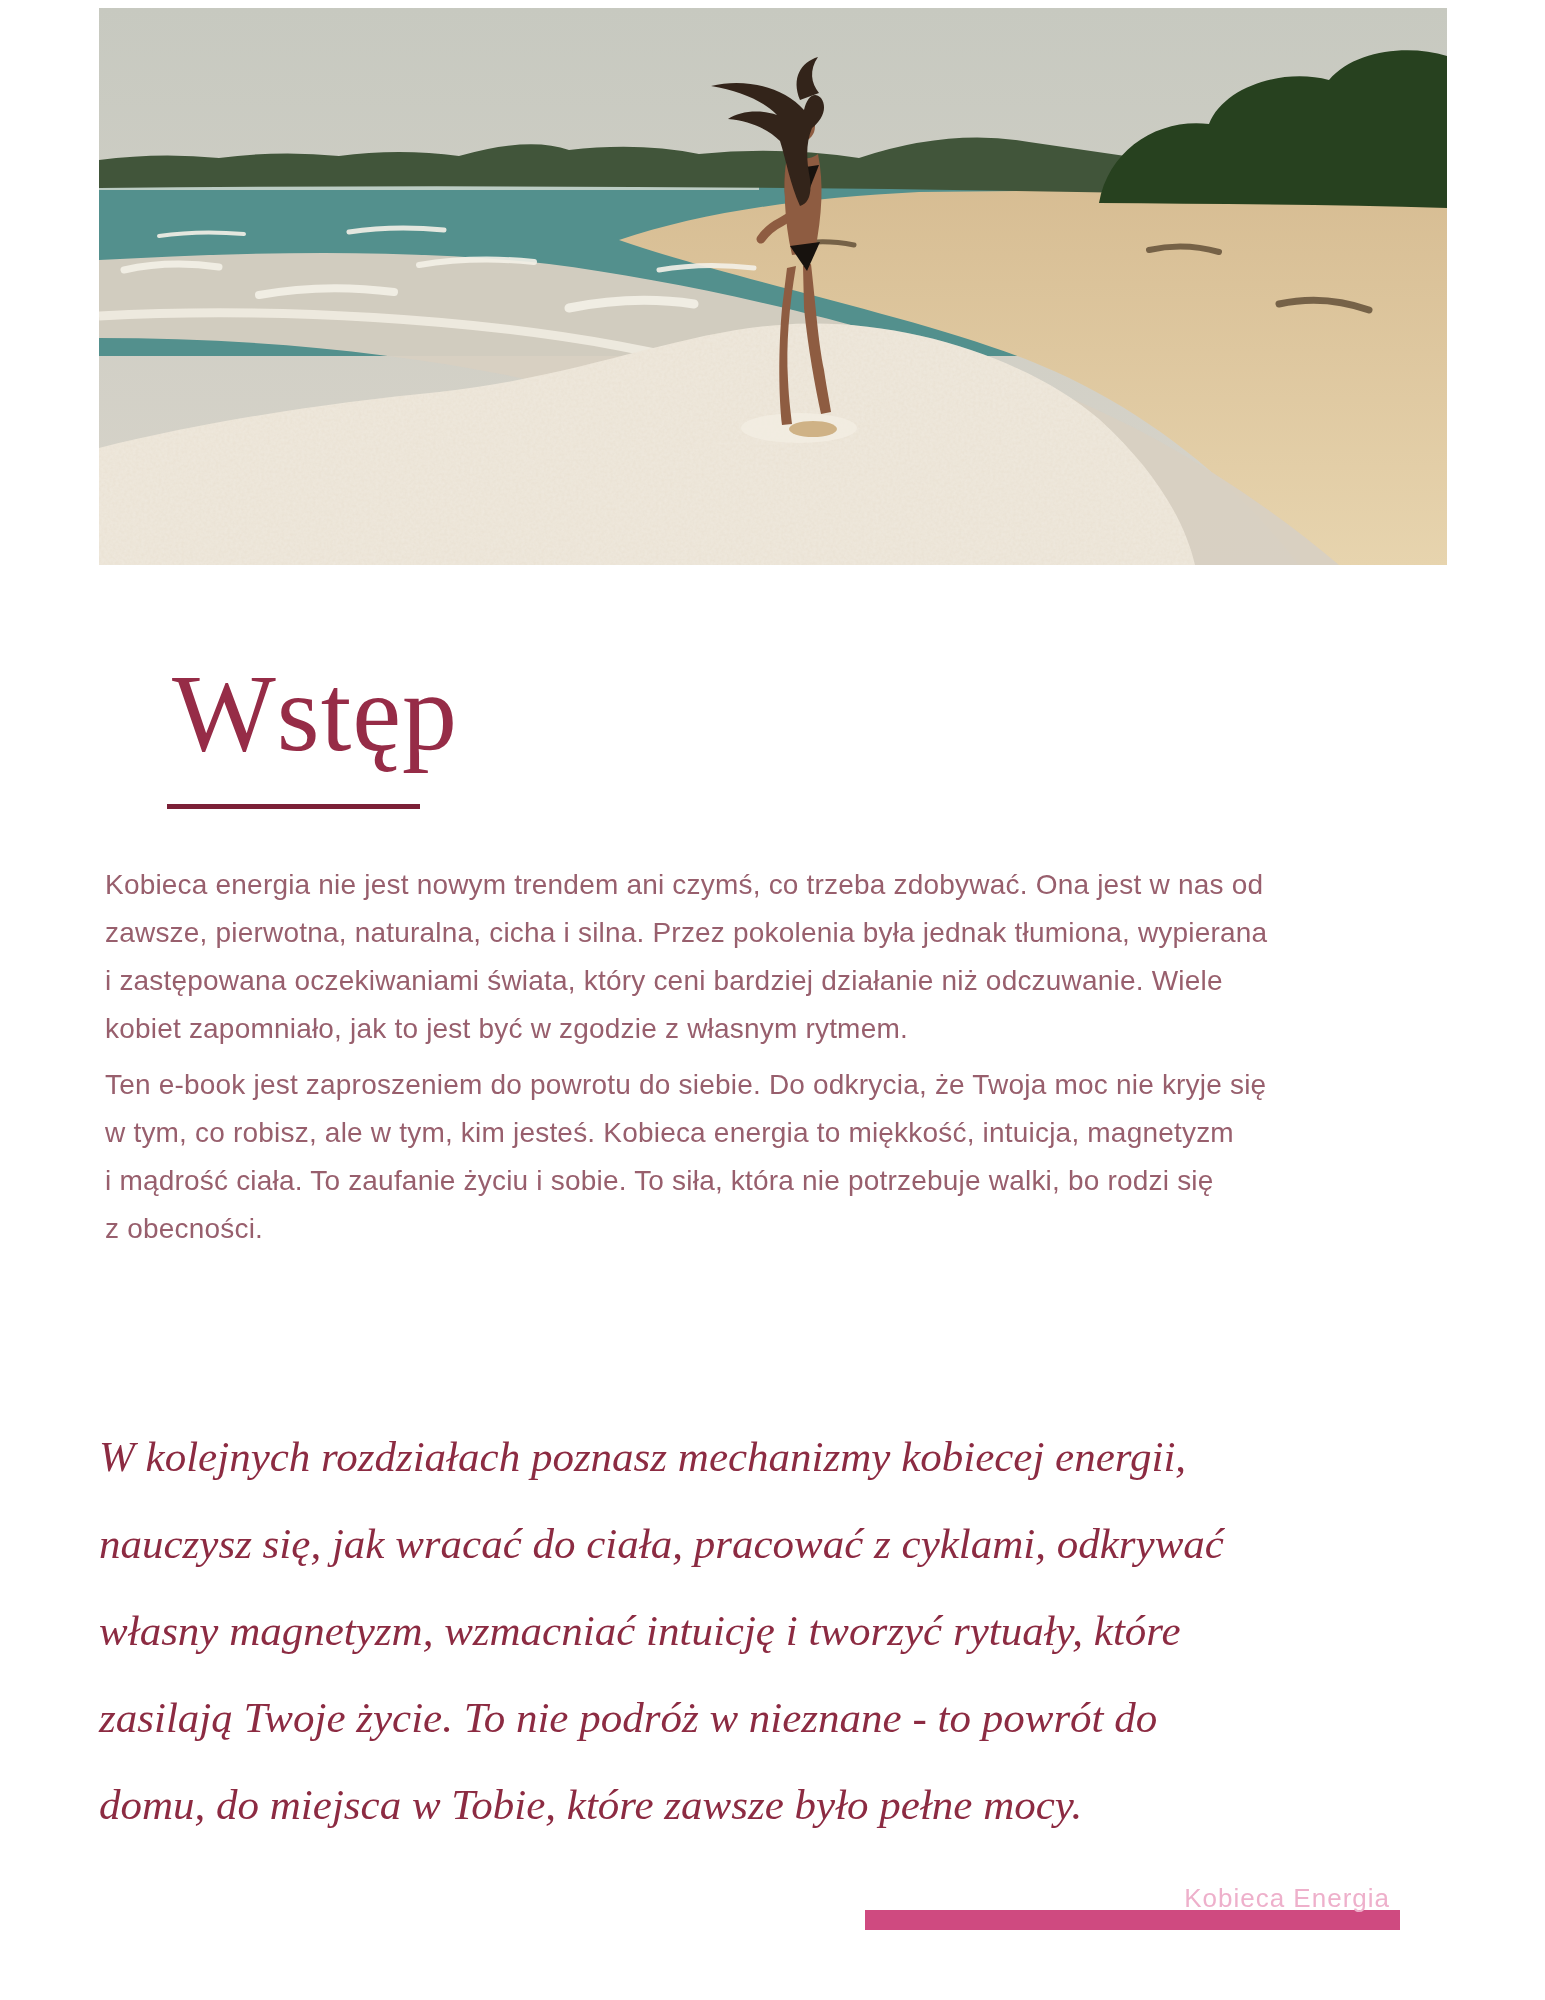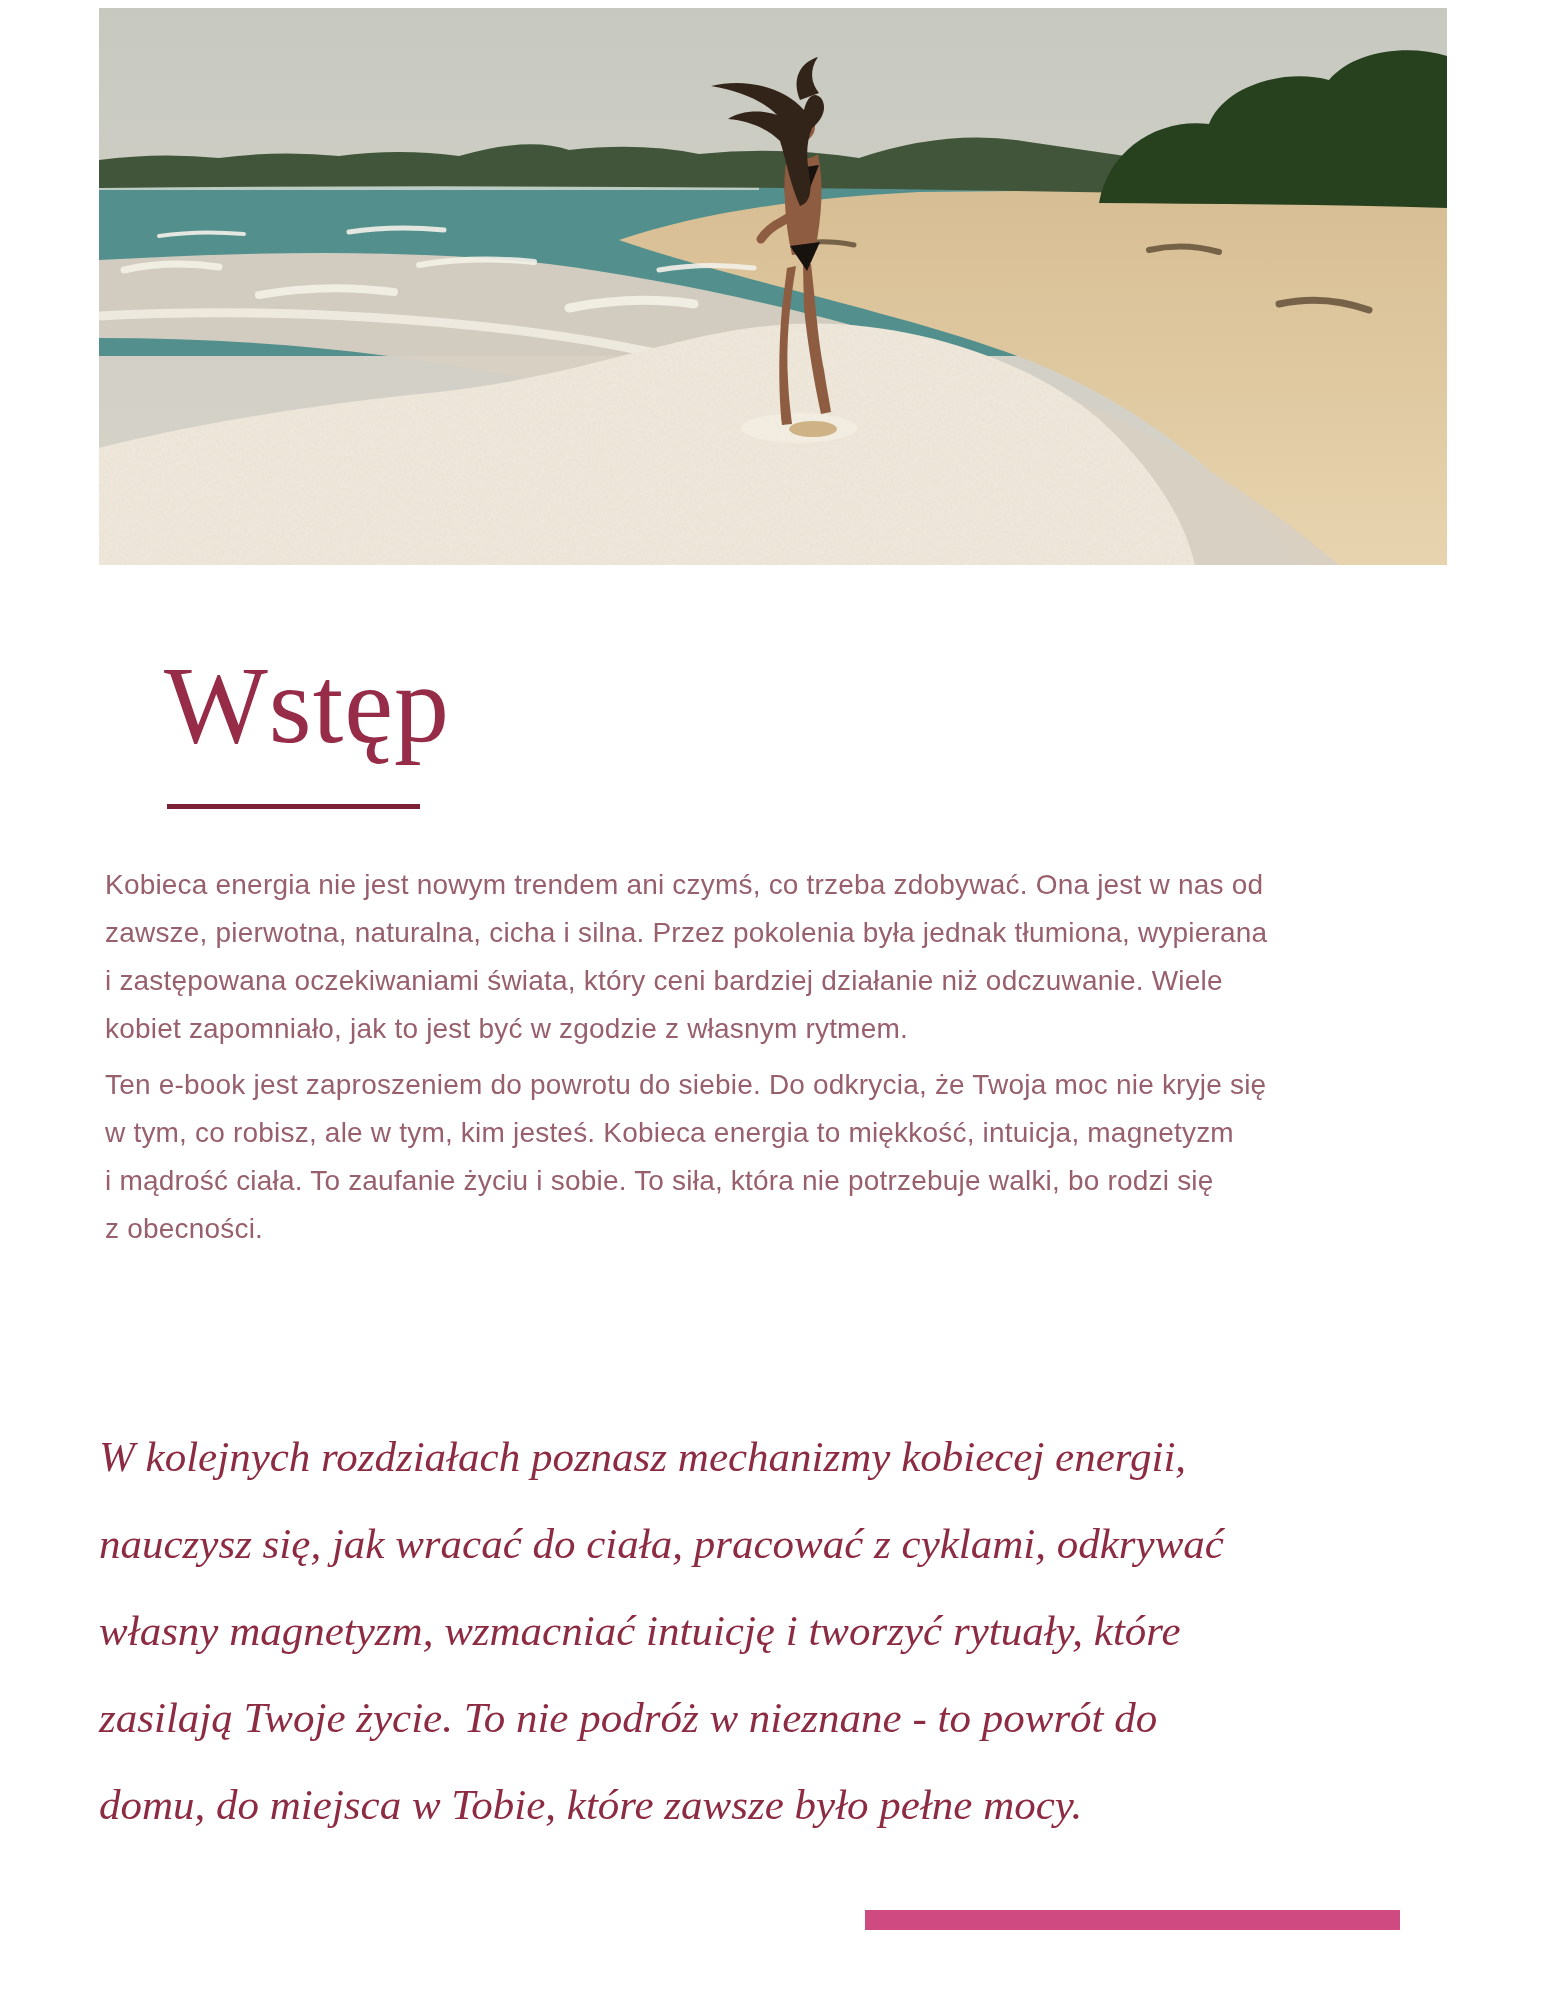--- a/index.html
+++ b/index.html
@@ -10,21 +10,21 @@
     overflow:hidden;
     font-family:"Liberation Sans","DejaVu Sans",sans-serif;
   }
   .hero{
     position:absolute;left:99px;top:8px;width:1348px;height:557px;
     overflow:hidden;
   }
   .hero svg{display:block;width:100%;height:100%;}
   .title{
     position:absolute;left:164px;top:650px;
-    margin:0;
+    margin:8px;
     font-family:"Liberation Serif","DejaVu Serif",serif;
     font-weight:400;
     font-size:110px;line-height:1;
     color:var(--c-title,#962c47);
     letter-spacing:1px;
   }
   .title-underline{
     position:absolute;left:167px;top:804px;
     width:253px;height:5px;
     background:var(--c-underline,#7b2037);
@@ -168,14 +168,15 @@
 z obecności.</p>
   </section>
 
   <p class="quote">W kolejnych rozdziałach poznasz mechanizmy kobiecej energii,
 nauczysz się, jak wracać do ciała, pracować z cyklami, odkrywać
 własny magnetyzm, wzmacniać intuicję i tworzyć rytuały, które
 zasilają Twoje życie. To nie podróż w nieznane - to powrót do
 domu, do miejsca w Tobie, które zawsze było pełne mocy.</p>
 
   <div class="footer-bar"></div>
+  <div class="brand">Kobieca Energia</div>
 
 </div>
 
 </body></html>

